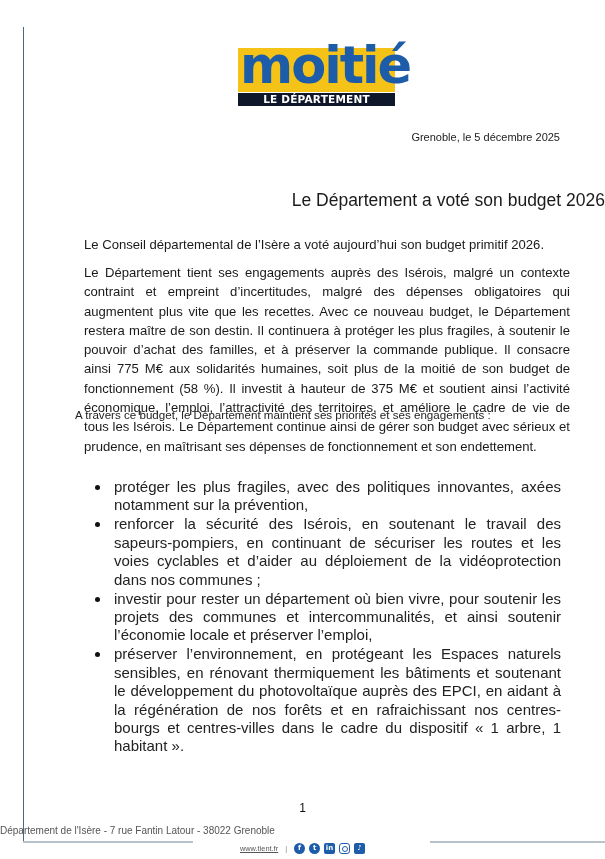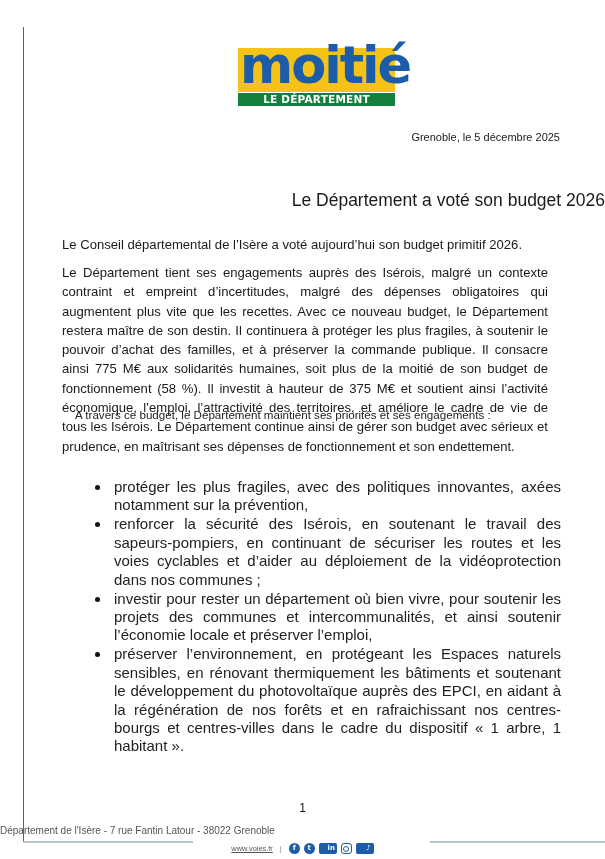--- a/index.html
+++ b/index.html
@@ -12,33 +12,33 @@
   .bottom-rule-r { position: absolute; left: 430px; top: 841px; width: 175px; height: 2px; background: #b8c2ca; }
 
   .logo { position: absolute; left: 238px; top: 38px; width: 157px; height: 68px; }
   .logo-yellow { position: absolute; left: 0; top: 10px; width: 157px; height: 44px; background: #f5c318; }
   .logo-word {
     position: absolute; left: 2px; top: 0px; width: 155px; text-align: center;
     font-family: "DejaVu Sans", sans-serif; font-weight: bold; font-size: 51px; line-height: 56px;
     color: #1d5ca8; letter-spacing: -2px;
   }
   .logo-bar {
-    position: absolute; left: 0; top: 54px; width: 157px; height: 13px; background: #15803d;
+    position: absolute; left: 0; top: 54px; width: 157px; height: 13px; background: #0f172a;
     color: #ffffff; font-family: "DejaVu Sans", sans-serif; font-weight: bold; font-size: 10.5px;
     line-height: 13px; text-align: center; letter-spacing: 0.2px; border-top: 1px solid #ffffff;
   }
 
   .date {
     position: absolute; right: 45px; top: 131px; font-size: 11px; color: #222;
   }
   .title {
     position: absolute; left: 0; width: 605px; top: 190px; text-align: right; font-size: 17.5px; color: #1a1a1a;
   }
   .para {
-    position: absolute; left: 62px; width: 486px; font-size: 13.1px; line-height: 19.3px; text-align: justify; color: #1a1a1a;
+    position: absolute; left: 84px; width: 486px; font-size: 13.1px; line-height: 19.3px; text-align: justify; color: #1a1a1a;
   }
   .p1 { top: 235px; }
   .p2 { top: 263px; }
   .intro { position: absolute; left: 75px; top: 408px; font-size: 11.6px; color: #222; }
 
   .list { position: absolute; left: 86px; top: 478px; width: 475px; margin: 0; padding: 0; list-style: none; }
   .list li {
     position: relative; padding-left: 28px; font-size: 15px; line-height: 18.4px; text-align: justify;
     color: #222; margin-bottom: 0.6px;
   }
@@ -51,21 +51,21 @@
   .footer-links {
     position: absolute; left: 0; width: 605px; top: 843px; display: flex; justify-content: center; align-items: center; gap: 4px;
   }
   .site { font-size: 7.4px; color: #555; text-decoration: underline; }
   .sep { font-size: 7.4px; color: #888; margin: 0 3px; }
   .social {
     width: 11px; height: 11px; background: #1d5ca8; color: #fff; display: inline-flex; align-items: center; justify-content: center;
     font-family: "DejaVu Sans", sans-serif; font-weight: bold; font-size: 7px; line-height: 11px;
   }
   .round { border-radius: 50%; }
-  .sq { border-radius: 2px; padding-left: 7px; }
+  .sq { border-radius: 2px; }
   .ig { background: #fff; color: #1d5ca8; border: 1.5px solid #1d5ca8; box-sizing: border-box; border-radius: 3px; }
   .ig .dot { width: 4px; height: 4px; border: 1.2px solid #1d5ca8; border-radius: 50%; }
 </style>
 </head>
 <body>
 
 <div class="left-rule"></div>
 <div class="bottom-rule-l"></div>
 <div class="bottom-rule-r"></div>
 
@@ -88,21 +88,21 @@
   <li><span class="bullet"></span><span>protéger les plus fragiles, avec des politiques innovantes, axées notamment sur la prévention,</span></li>
   <li><span class="bullet"></span><span>renforcer la sécurité des Isérois, en soutenant le travail des sapeurs-pompiers,  en continuant de sécuriser les routes et les voies cyclables et d’aider au déploiement de la vidéoprotection dans nos communes ;</span></li>
   <li><span class="bullet"></span><span>investir pour rester un département où bien vivre, pour soutenir les projets des communes et intercommunalités, et ainsi soutenir l’économie locale et préserver l’emploi,</span></li>
   <li><span class="bullet"></span><span>préserver l’environnement, en protégeant les Espaces naturels sensibles, en rénovant thermiquement les bâtiments et soutenant le développement du photovoltaïque auprès des EPCI, en aidant à la régénération de nos forêts et en rafraichissant nos centres-bourgs et centres-villes dans le cadre du dispositif « 1 arbre, 1 habitant ».</span></li>
 </ul>
 
 <div class="pagenum">1</div>
 <div class="address">Département de l'Isère - 7 rue Fantin Latour - 38022 Grenoble</div>
 
 <div class="footer-links">
-  <a class="site">www.voies.fr</a>
+  <a class="site">www.tient.fr</a>
   <span class="sep">|</span>
   <span class="social round">f</span>
   <span class="social round">t</span>
   <span class="social sq">in</span>
   <span class="social ig">
       <span class="dot"></span>
     </span>
   <span class="social sq">♪</span>
 </div>
 

